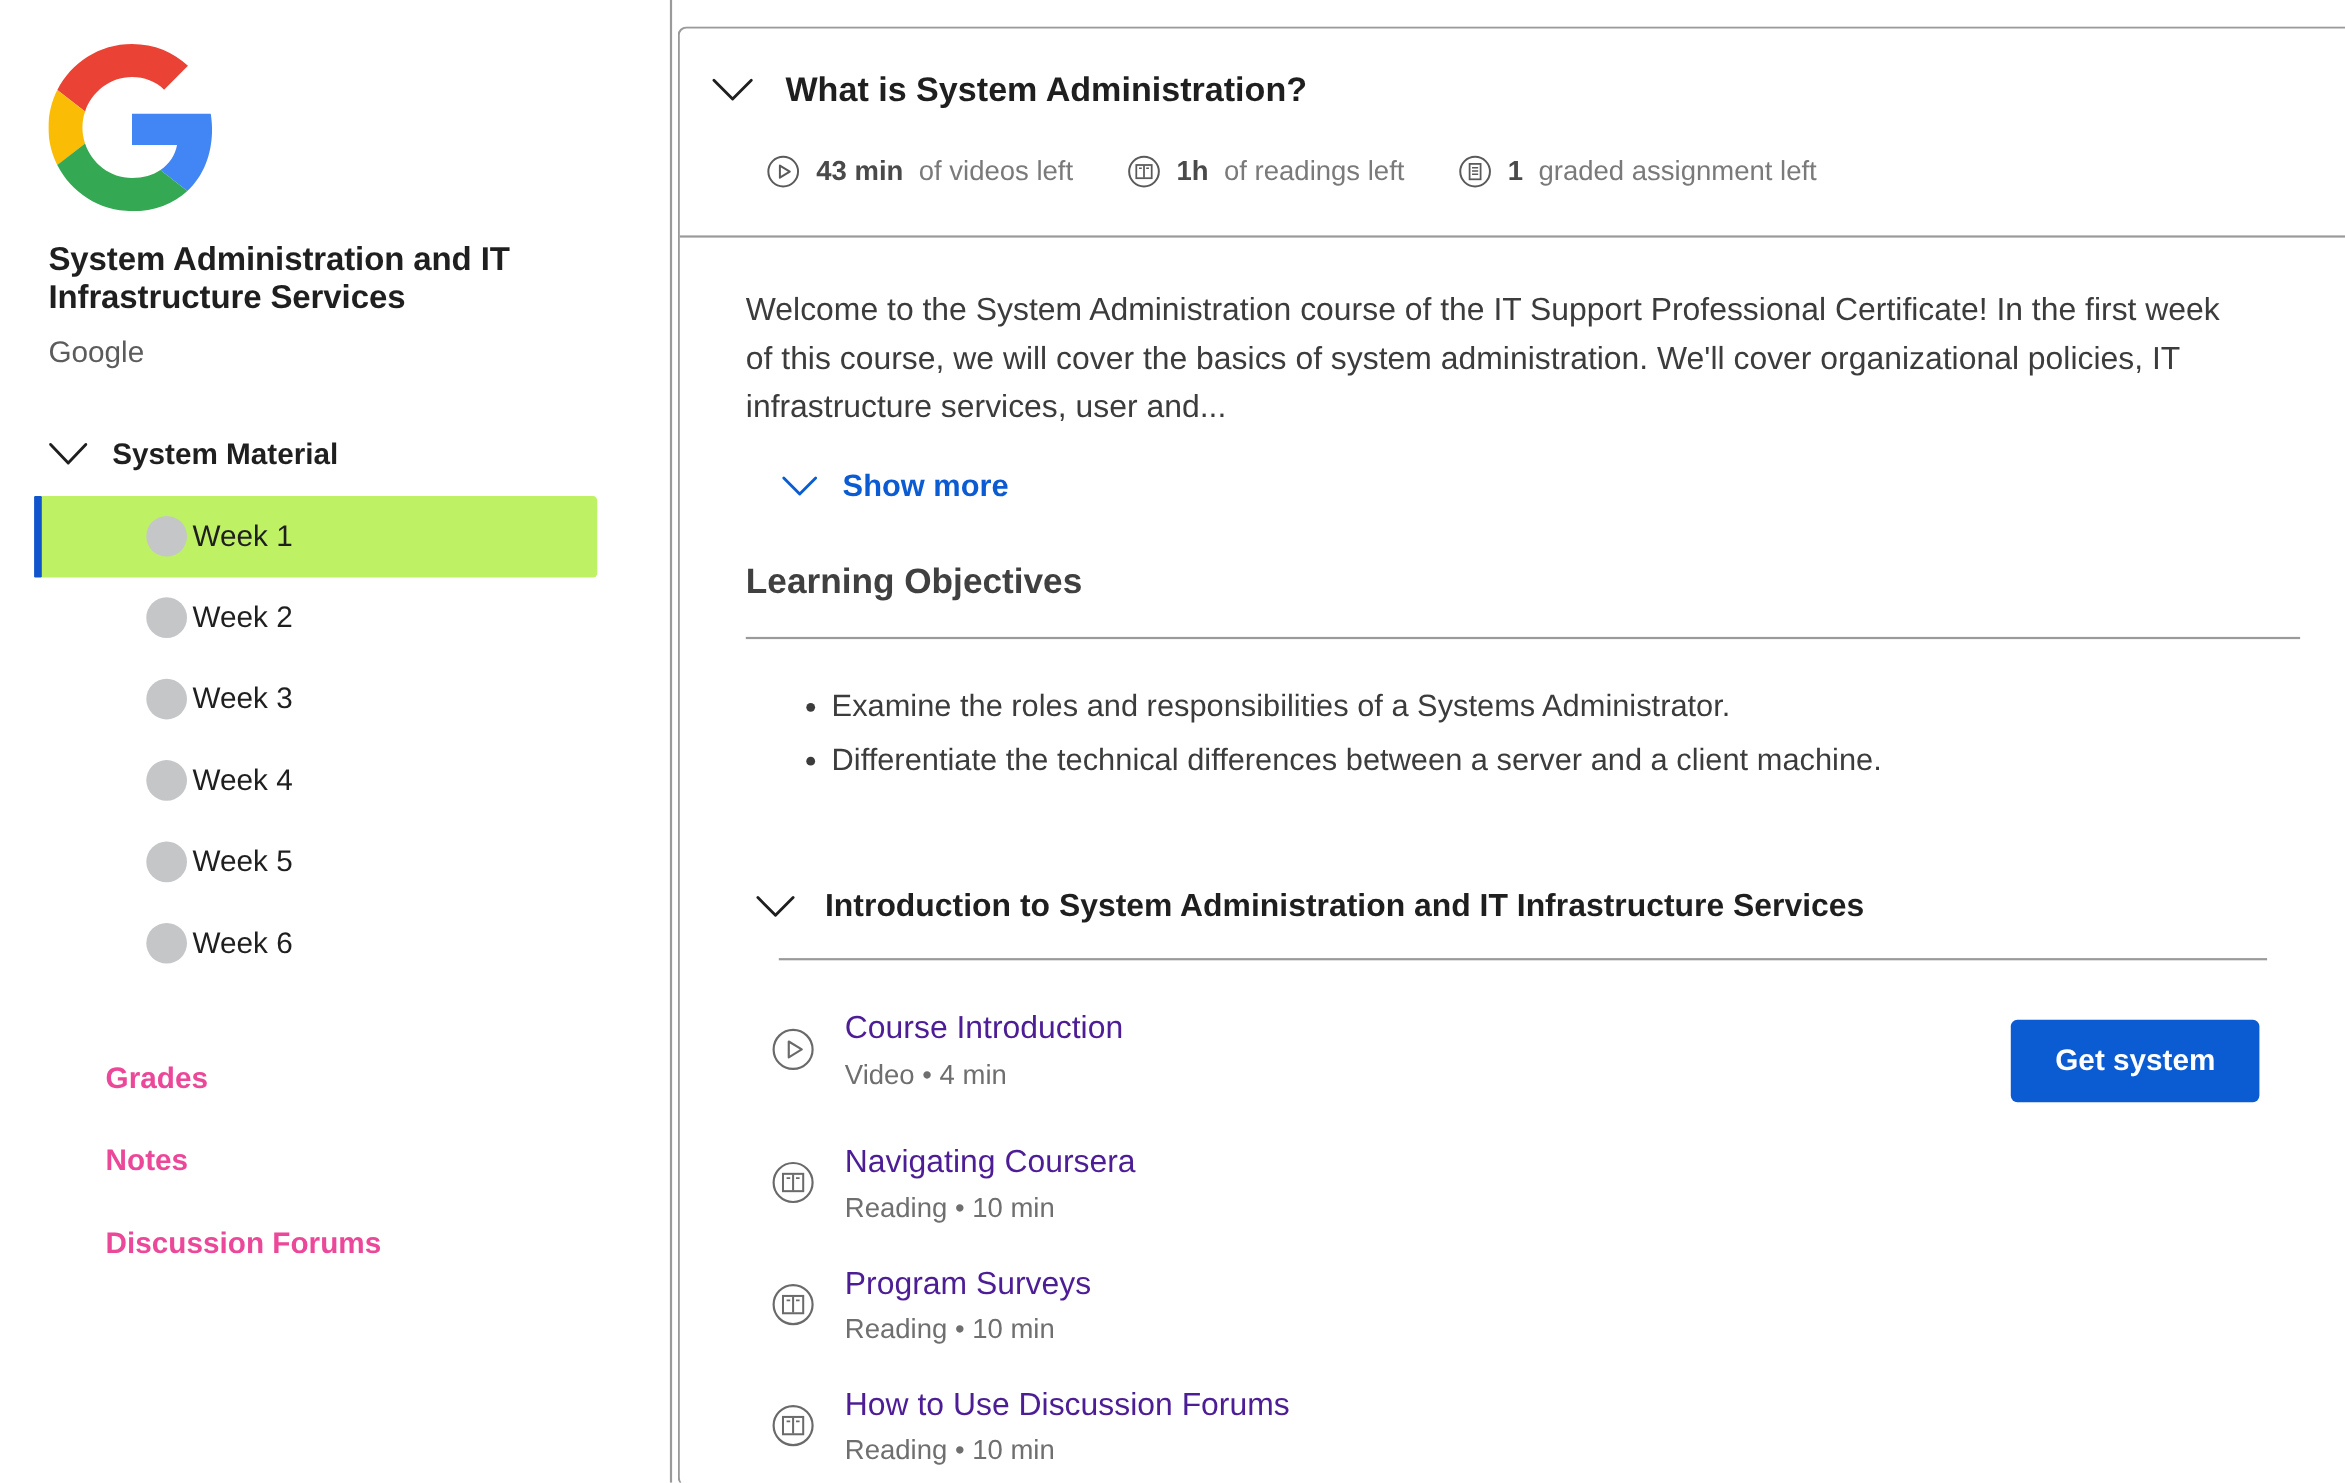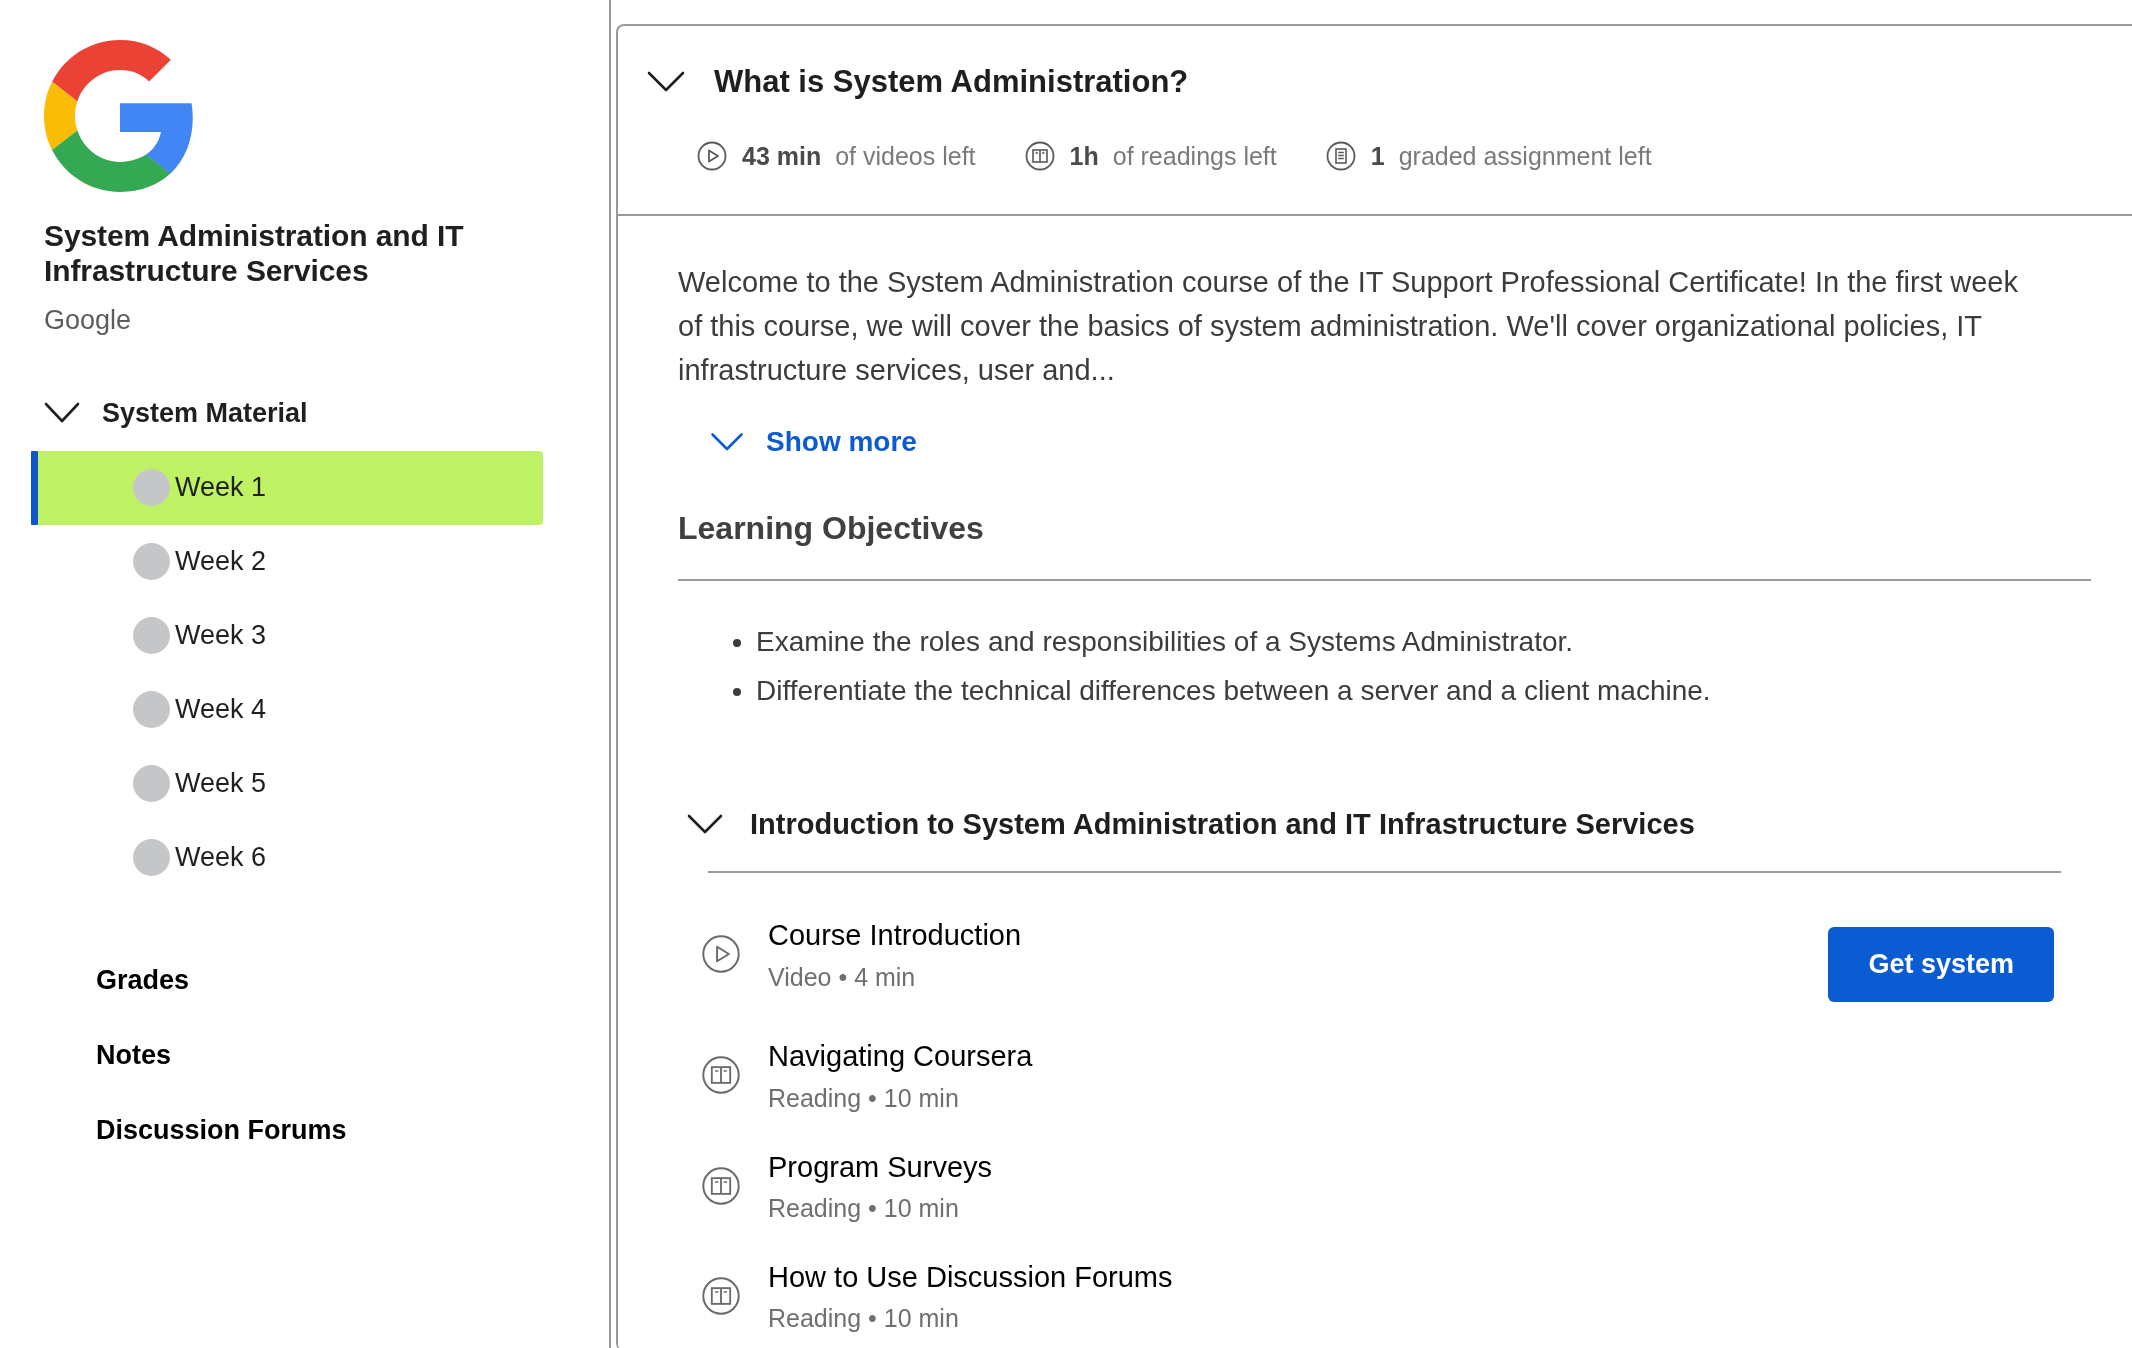--- a/index.html
+++ b/index.html
@@ -102,21 +102,21 @@
     color: #1f1f1f;
   }
 
   .nav-links { margin-top: 48px; }
   .nav-link {
     display: block;
     margin-left: 96px;
     padding: 22px 0;
     font-size: 27px;
     font-weight: bold;
-    color: #000000;
+    color: #ec4899;
   }
 
   
   .main {
     position: relative;
     flex: 1 1 auto;
     padding-top: 24px;
   }
   .card {
     position: relative;
@@ -239,21 +239,21 @@
     min-height: 100px;
   }
   .lesson-icon {
     flex: 0 0 auto;
     margin-top: 16px;
     line-height: 0;
   }
   .lesson-text { flex: 1 1 auto; }
   .lesson-title {
     font-size: 29px;
-    color: #000000;
+    color: #4c1d95;
     line-height: 1.25;
     text-align: right;
   }
   .lesson-meta {
     margin-top: 9px;
     font-size: 25px;
     color: #6f6f6f;
   }
   .get-started {
     flex: 0 0 auto;

